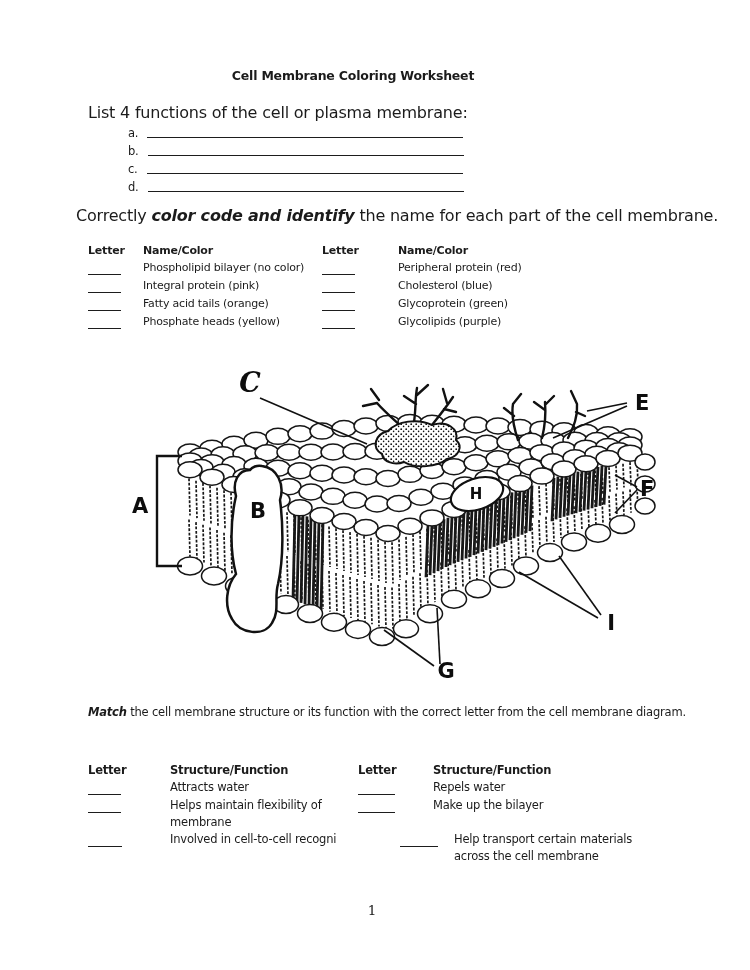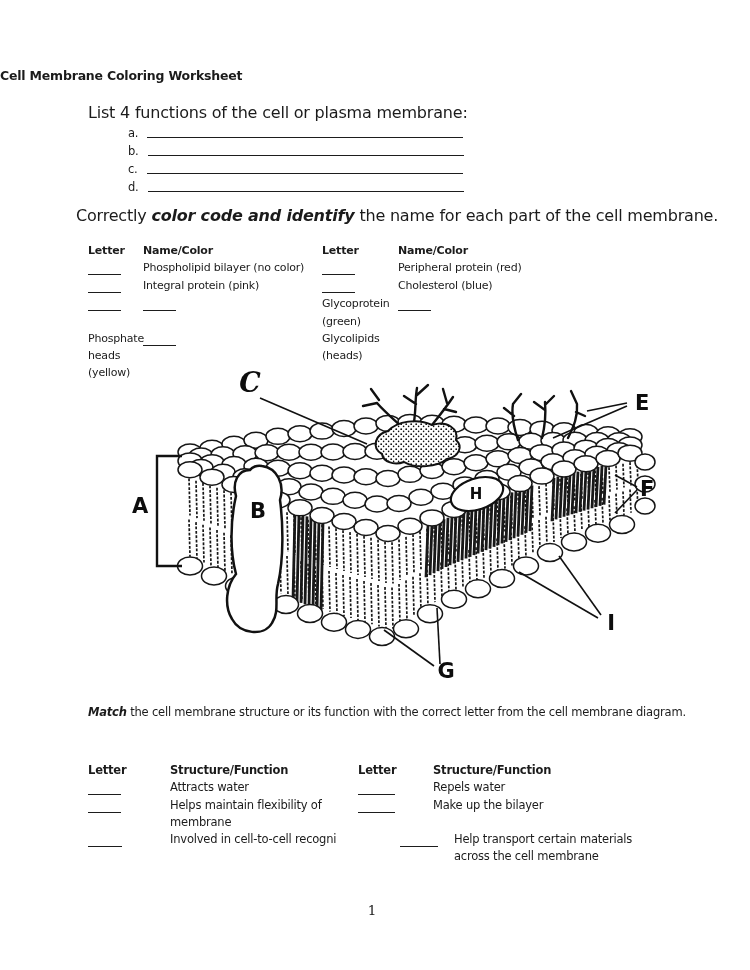--- a/index.html
+++ b/index.html
@@ -2,21 +2,21 @@
 <html><head>
 <meta charset="utf-8">
 <style>
   html,body{margin:0;padding:0;}
   body{
     width:750px;height:970px;background:#ffffff;position:relative;
     font-family:"DejaVu Sans",sans-serif;color:#1b1b1b;
     letter-spacing:-0.2px;overflow:hidden;
   }
   .abs{position:absolute;}
-  .title{position:absolute;left:0;top:68px;width:706px;
+  .title{position:absolute;left:0;top:68px;width:706px;text-align:center;
          font-weight:bold;font-size:12.5px;}
   .body-text{font-size:16px;}
   .bi{font-weight:bold;font-style:italic;}
   .blank{display:inline-block;height:0;border-bottom:1.5px solid #1d1d1d;}
   .blank.w1{width:33px;}
   .blank.w2{width:37px;}
   .blank.line{width:316px;margin-left:9px;margin-bottom:2px;}
   .fn-row{display:flex;align-items:flex-end;height:18px;font-size:11.5px;}
   
   .t1{display:grid;grid-template-columns:55px 179px 76px 170px;
@@ -96,33 +96,34 @@
       </div>
     <div>Integral protein (pink)</div>
     <div class="cellb">
         <span class="blank w1"></span>
       </div>
     <div>Cholesterol (blue)</div>
 
     <div class="cellb">
         <span class="blank w1"></span>
       </div>
+    <div>Fatty acid tails (orange)</div>
     <div class="cellb">
         <span class="blank w1"></span>
       </div>
     <div>Glycoprotein (green)</div>
 
     <div class="cellb">
         <span class="blank w1"></span>
       </div>
     <div>Phosphate heads (yellow)</div>
     <div class="cellb">
         <span class="blank w1"></span>
       </div>
-    <div>Glycolipids (heads)</div>
+    <div>Glycolipids (purple)</div>
   </div>
 
   <div class="abs" style="left:90px;top:358px;width:570px;height:340px">
     <svg viewBox="0 0 570 340" width="570" height="340">
       <defs>
         <pattern id="dots" width="5" height="5" patternUnits="userSpaceOnUse">
           <rect width="5" height="5" fill="#ffffff"></rect>
           <circle cx="1.2" cy="1.2" r="0.9" fill="#111"></circle>
           <circle cx="3.6" cy="3.4" r="0.8" fill="#111"></circle>
         </pattern>

